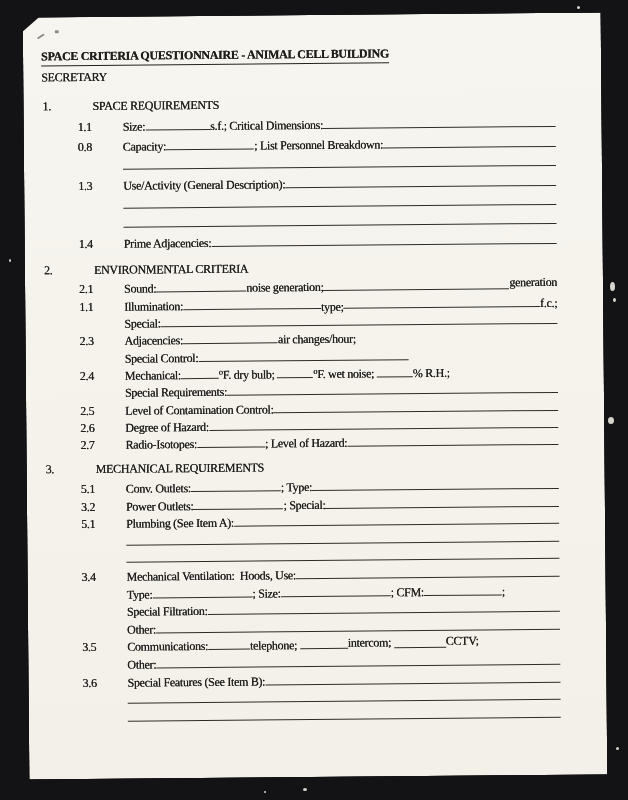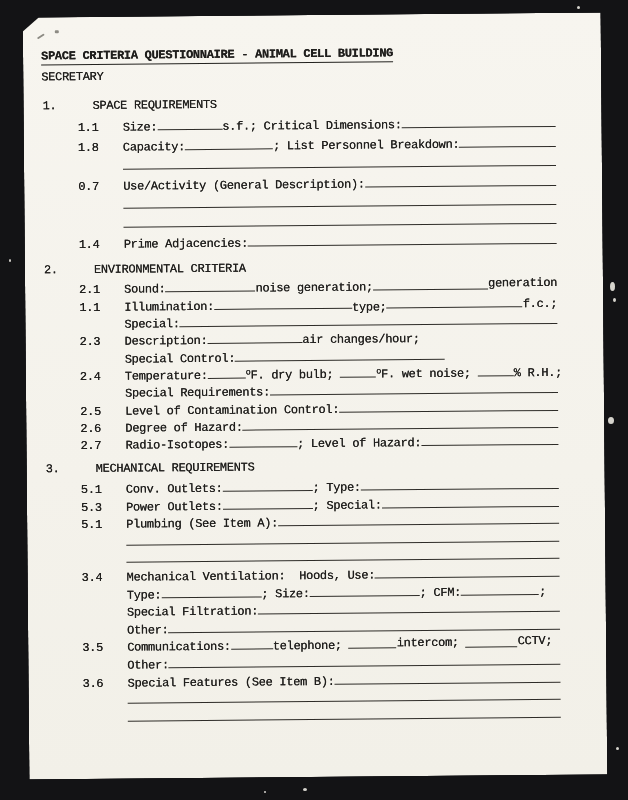--- a/index.html
+++ b/index.html
@@ -1,20 +1,20 @@
 <!DOCTYPE html>
 <html><head>
 <meta charset="utf-8">
 <style>
   * { box-sizing: border-box; }
   html,body { margin:0; padding:0; background:#0d0d0f; }
   .scene {
     position:relative; width:628px; height:800px; overflow:hidden;
     background:#131315;
-    font-family:Liberation Mono, monospace;
+    font-family:Liberation Serif, serif;
   }
   .paper {
     position:absolute; left:26px; top:15px; width:578px; height:762px;
     background:linear-gradient(180deg,#f7f5ef 0%,#f4f2eb 60%,#f2f0e8 100%);
     transform:rotate(-0.5deg); transform-origin:50% 50%;
     box-shadow:0 3px 16px rgba(0,0,0,0.75);
     clip-path:polygon(0 14px,16px 0,100% 0,100% 100%,0 100%);
     padding:32px 46px 0 18px;
     color:#201f1d; font-size:12px; letter-spacing:-0.3px;
     text-shadow:0.2px 0 0 currentColor;
@@ -70,36 +70,36 @@
           <div class="line item-line">
             <span class="item-num">1.1</span>
             <span class="content">
               <span class="txt">Size:</span>
               <span class="blank" style="width: 65px;"></span>
               <span class="txt">s.f.; Critical Dimensions:</span>
               <span class="blank fill"></span>
             </span>
           </div>
           <div class="line item-line">
-            <span class="item-num">1.8</span>
+            <span class="item-num">0.8</span>
             <span class="content">
               <span class="txt">Capacity:</span>
               <span class="blank" style="width: 88px;"></span>
               <span class="txt">; List Personnel Breakdown:</span>
               <span class="blank fill"></span>
             </span>
           </div>
           <div class="line item-line">
             <span class="item-num"></span>
             <span class="content">
               <span class="blank fill"></span>
             </span>
           </div>
           <div class="line item-line">
-            <span class="item-num">0.7</span>
+            <span class="item-num">1.3</span>
             <span class="content">
               <span class="txt">Use/Activity (General Description):</span>
               <span class="blank fill"></span>
             </span>
           </div>
           <div class="line item-line">
             <span class="item-num"></span>
             <span class="content">
               <span class="blank fill"></span>
             </span>
@@ -146,36 +146,36 @@
           <div class="line item-line">
             <span class="item-num"></span>
             <span class="content">
               <span class="txt">Special:</span>
               <span class="blank fill"></span>
             </span>
           </div>
           <div class="line item-line">
             <span class="item-num">2.3</span>
             <span class="content">
-              <span class="txt">Description:</span>
+              <span class="txt">Adjacencies:</span>
               <span class="blank" style="width: 95px;"></span>
               <span class="txt">air changes/hour;</span>
             </span>
           </div>
           <div class="line item-line">
             <span class="item-num"></span>
             <span class="content">
               <span class="txt">Special Control:</span>
               <span class="blank" style="width: 210px;"></span>
             </span>
           </div>
           <div class="line item-line">
             <span class="item-num">2.4</span>
             <span class="content">
-              <span class="txt">Temperature:</span>
+              <span class="txt">Mechanical:</span>
               <span class="blank" style="width: 38px;"></span>
               <span class="txt sup">o</span>
               <span class="txt">F. dry bulb; </span>
               <span class="blank" style="width: 36px;"></span>
               <span class="txt sup">o</span>
               <span class="txt">F. wet noise; </span>
               <span class="blank" style="width: 36px;"></span>
               <span class="txt">% R.H.;</span>
             </span>
           </div>
@@ -218,21 +218,21 @@
           <div class="line item-line">
             <span class="item-num">5.1</span>
             <span class="content">
               <span class="txt">Conv. Outlets:</span>
               <span class="blank" style="width: 90px;"></span>
               <span class="txt">; Type:</span>
               <span class="blank fill"></span>
             </span>
           </div>
           <div class="line item-line">
-            <span class="item-num">5.3</span>
+            <span class="item-num">3.2</span>
             <span class="content">
               <span class="txt">Power Outlets:</span>
               <span class="blank" style="width: 90px;"></span>
               <span class="txt">; Special:</span>
               <span class="blank fill"></span>
             </span>
           </div>
           <div class="line item-line">
             <span class="item-num">5.1</span>
             <span class="content">

